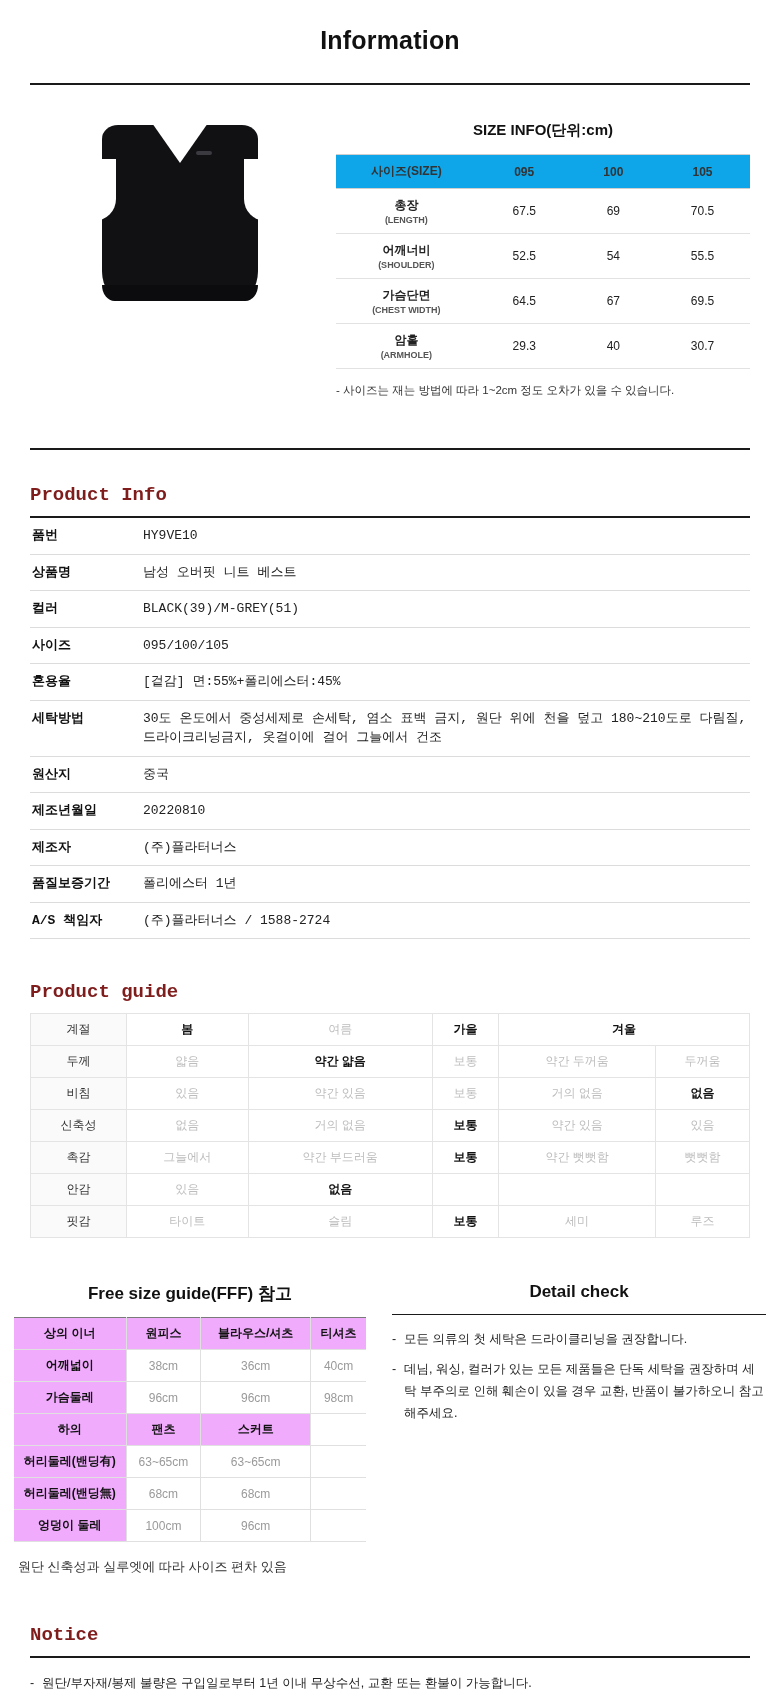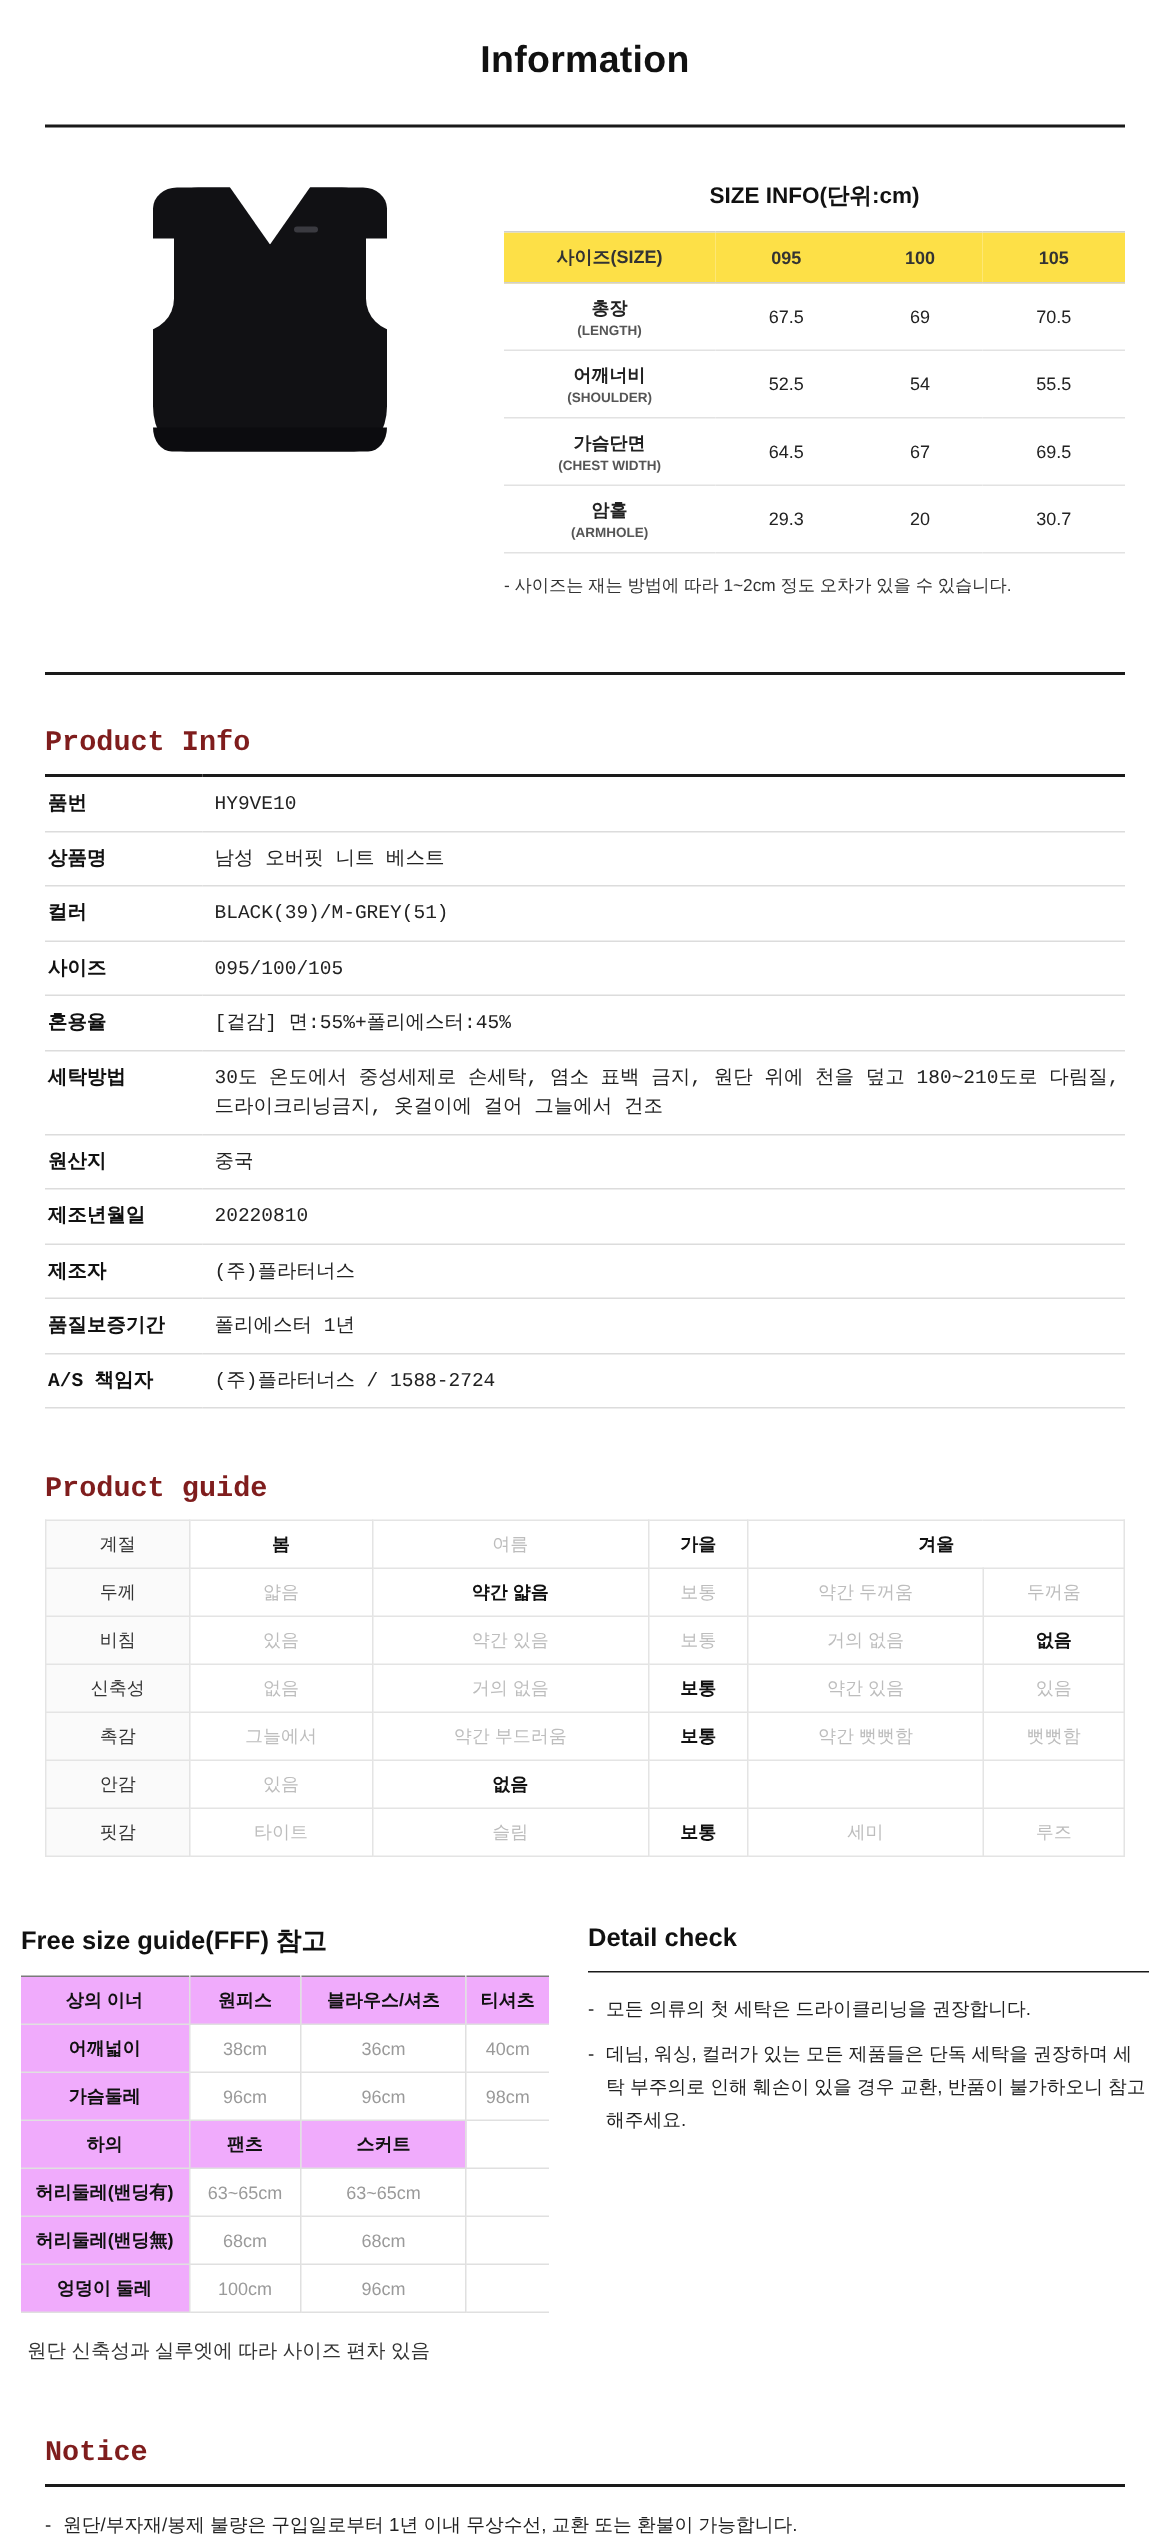--- a/index.html
+++ b/index.html
@@ -118,21 +118,21 @@
   table.size-table th, table.size-table td {
     text-align: center;
     padding: 8px 2px;
     border-bottom: 1px solid #e2e2e2;
   }
   table.size-table thead th {
     border-top: 1px solid #cfcfcf;
     border-bottom: 1px solid #cfcfcf;
     font-weight: bold;
     color: #333;
-    background: #fde047;
+    background: #0ea5e9;
     font-size: 12px;
   }
   table.size-table tbody th {
     font-weight: bold;
     color: #222;
     width: 34%;
   }
   table.size-table tbody th .sub {
     display: block;
     font-size: 9px;
@@ -208,20 +208,21 @@
 
   
   .two-col {
     display: flex;
     padding: 0 14px;
     gap: 18px;
   }
   .col-left { width: 352px; }
   .col-right { flex: 1; padding-left: 8px; }
   .col-title {
+    text-align: center;
     font-size: 17px;
     font-weight: bold;
     color: #111;
     margin-bottom: 12px;
   }
   table.fsize {
     width: 100%;
     border-collapse: collapse;
     font-size: 12px;
     border-top: 1px solid #7a7a7a;
@@ -349,21 +350,21 @@
             <td>64.5</td>
             <td>67</td>
             <td>69.5</td>
           </tr>
           <tr>
             <th>
               <span>암홀</span>
               <span class="sub">(ARMHOLE)</span>
             </th>
             <td>29.3</td>
-            <td>20</td>
+            <td>40</td>
             <td>30.7</td>
           </tr>
         </tbody>
       </table>
       <div class="size-note">- 사이즈는 재는 방법에 따라 1~2cm 정도 오차가 있을 수 있습니다.</div>
     </div>
   </div>
 
   <div class="rule" style="margin-top:50px;"></div>
 

